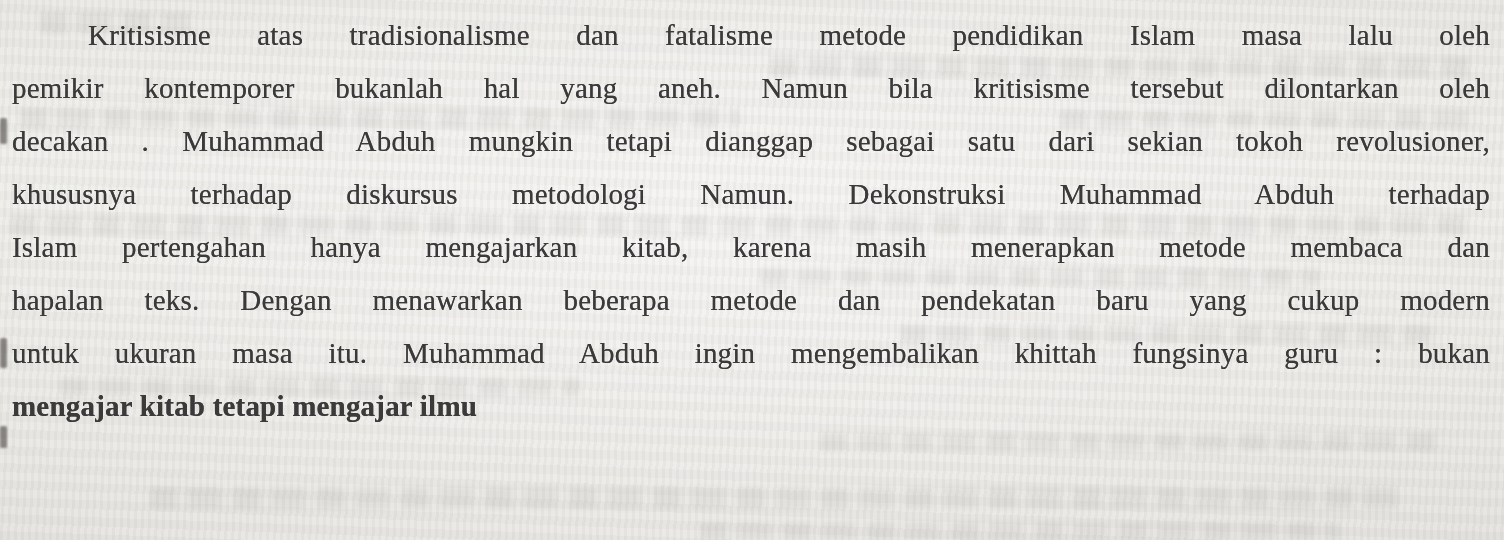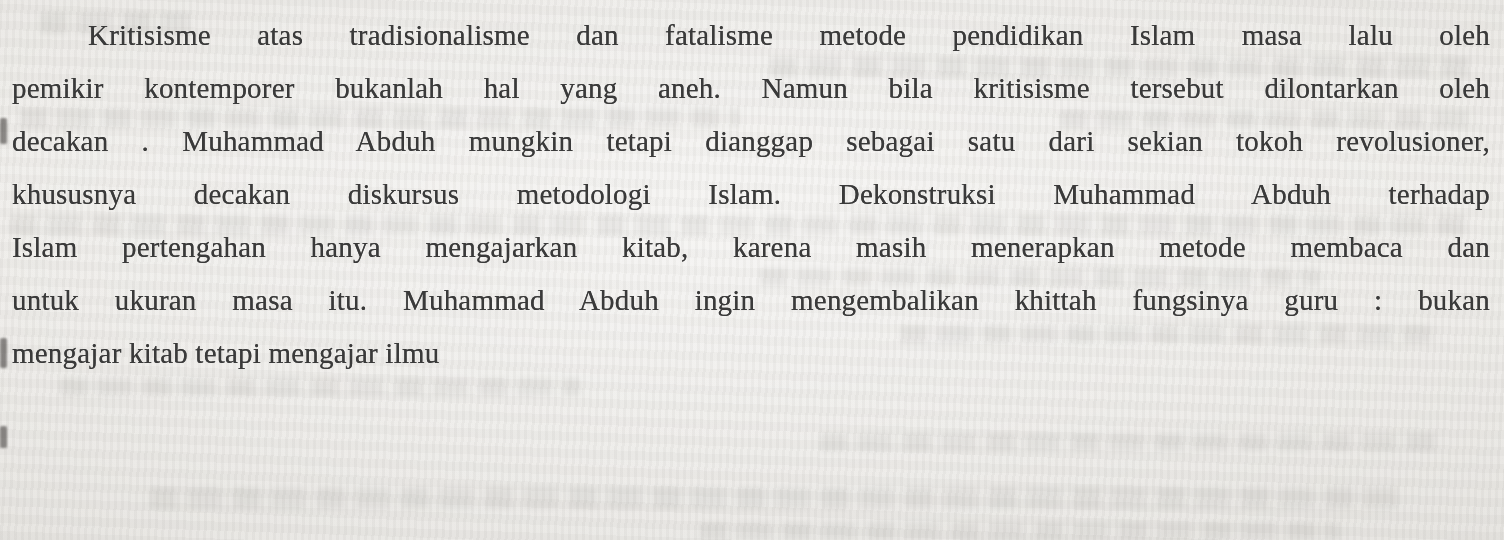--- a/index.html
+++ b/index.html
@@ -46,20 +46,21 @@
     white-space: normal;
     height: 53px;
     overflow: visible;
   }
   .text-line.first {
     text-indent: 76px;
   }
   .text-line.last {
     text-align: left;
     text-align-last: left;
+    font-weight: bold;
   }
 
   
   .ghost {
     position: absolute;
     border-radius: 4px;
     background:
       repeating-linear-gradient(90deg,
         rgba(110,108,104,0.30) 0 26px,
         rgba(110,108,104,0.06) 26px 38px,
@@ -99,19 +100,20 @@
   <div class="ghost" style="top:522px; left:700px;  width:640px;  height:18px;"></div>
 
   <div class="edge-mark" style="top:118px; height:26px;"></div>
   <div class="edge-mark" style="top:338px; height:30px;"></div>
   <div class="edge-mark" style="top:426px; height:22px;"></div>
 
   <div class="paragraph">
     <div class="text-line first">Kritisisme atas tradisionalisme dan fatalisme metode pendidikan Islam masa lalu oleh</div>
     <div class="text-line">pemikir kontemporer bukanlah hal yang aneh. Namun bila kritisisme tersebut dilontarkan oleh</div>
     <div class="text-line">decakan . Muhammad Abduh mungkin tetapi dianggap sebagai satu dari sekian tokoh revolusioner,</div>
-    <div class="text-line">khususnya decakan diskursus metodologi Islam. Dekonstruksi Muhammad Abduh terhadap</div>
+    <div class="text-line">khususnya terhadap diskursus metodologi Namun. Dekonstruksi Muhammad Abduh terhadap</div>
     <div class="text-line">Islam pertengahan hanya mengajarkan kitab, karena masih menerapkan metode membaca dan</div>
+    <div class="text-line">hapalan teks. Dengan menawarkan beberapa metode dan pendekatan baru yang cukup modern</div>
     <div class="text-line">untuk ukuran masa itu. Muhammad Abduh ingin mengembalikan khittah fungsinya guru : bukan</div>
     <div class="text-line last">mengajar kitab tetapi mengajar ilmu</div>
   </div>
 
 </div>
 
 </body></html>

